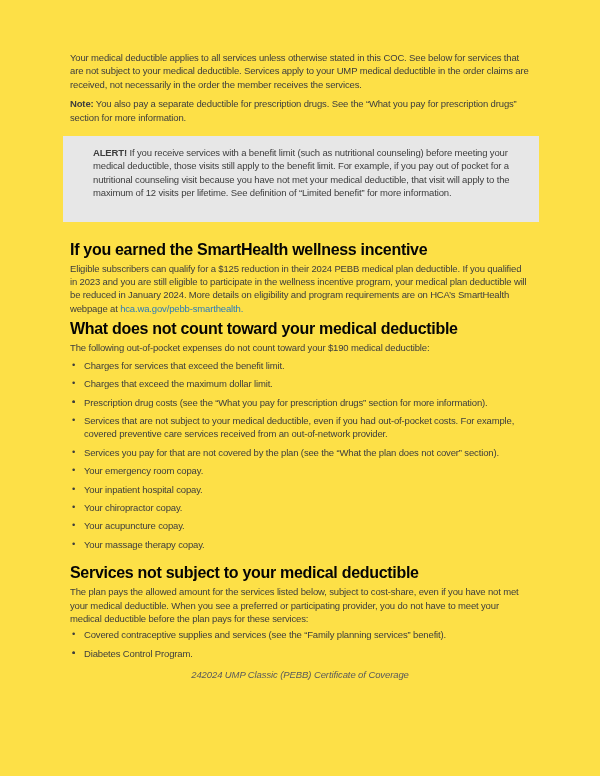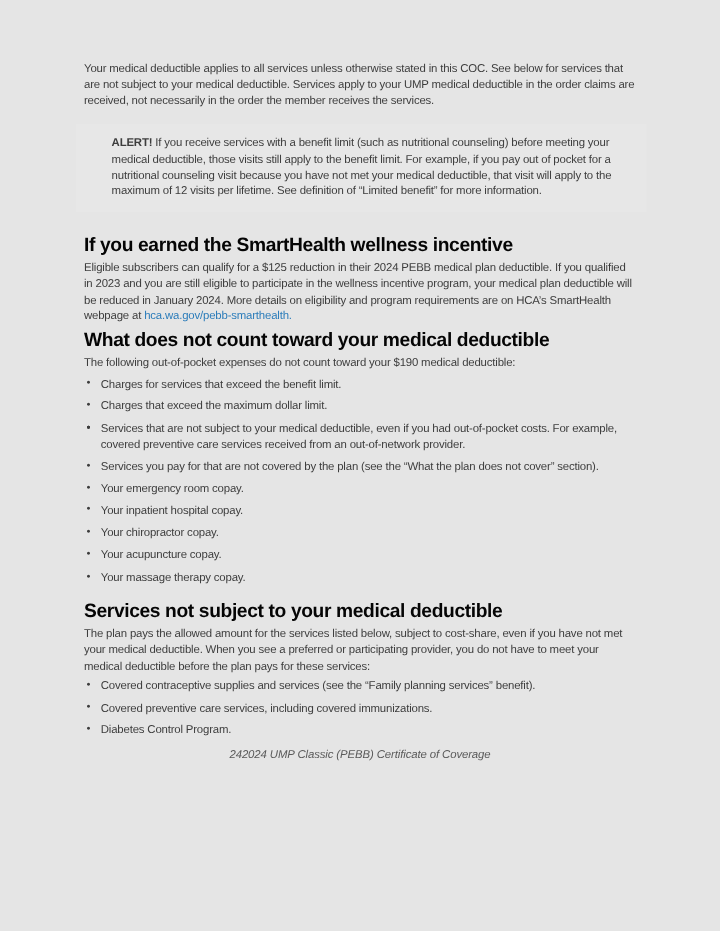--- a/index.html
+++ b/index.html
@@ -4,31 +4,31 @@
 <style>
   html,body{margin:0;padding:0;}
   body{
     width:600px;height:776px;background:#ffffff;overflow:hidden;
     font-family:"Liberation Sans","DejaVu Sans",sans-serif;
     color:#3d3d3d;
     -webkit-text-size-adjust:none;
   }
   .page{
     position:relative;width:600px;height:776px;box-sizing:border-box;
-    padding:51px 70px 0 70px;background:#e5e5e5;
+    padding:51px 70px 0 70px;background:#fde047;
   }
   .body-text{
     margin:0;font-size:9.5px;line-height:13.4px;letter-spacing:-0.15px;
     color:#3d3d3d;
   }
   .bold{font-weight:bold;}
   .note-para{margin-top:6px;}
   .alert-box{
     margin:12px 0 0 -7px;width:476px;box-sizing:border-box;
-    background:#e7e7e7;padding:10px 28px 10px 30px;
+    background:#e7e7e7;padding:10px 28px 22px 30px;
   }
   .section-heading{
     margin:0;font-size:16px;line-height:22px;font-weight:bold;
     color:#050505;letter-spacing:-0.3px;
   }
   .h-smarthealth{margin-top:17px;}
   .h-notcount{margin-top:3px;}
   .h-notsubject{margin-top:11px;}
   .after-heading{margin-top:1px;}
   .link{color:#2b7cba;text-decoration:none;cursor:pointer;}
@@ -48,20 +48,24 @@
     letter-spacing:-0.1px;
   }
 </style>
 </head>
 <body>
 
 <div class="page">
 
   <p class="body-text">Your medical deductible applies to all services unless otherwise stated in this COC. See below for services that are not subject to your medical deductible. Services apply to your UMP medical deductible in the order claims are received, not necessarily in the order the member receives the services.</p>
 
+  <p class="body-text note-para">
+    <span class="bold">Note:</span>
+    <span>You also pay a separate deductible for prescription drugs. See the “What you pay for prescription drugs” section for more information.</span>
+  </p>
 
   <div class="alert-box">
     <p class="body-text">
       <span class="bold">ALERT!</span>
       <span>If you receive services with a benefit limit (such as nutritional counseling) before meeting your medical deductible, those visits still apply to the benefit limit. For example, if you pay out of pocket for a nutritional counseling visit because you have not met your medical deductible, that visit will apply to the maximum of 12 visits per lifetime. See definition of “Limited benefit” for more information.</span>
     </p>
   </div>
 
   <h1 class="section-heading h-smarthealth">If you earned the SmartHealth wellness incentive</h1>
   <p class="body-text after-heading">
@@ -81,20 +85,21 @@
         <span class="bullet-marker">•</span>
         <span>Charges that exceed the maximum dollar limit.</span>
       </li>
 
       <li class="bullet-item">
         <span class="bullet-marker">•</span>
       </li>
 
       <li class="bullet-item">
         <span class="bullet-marker">•</span>
+        <span>Prescription drug costs (see the “What you pay for prescription drugs” section for more information).</span>
       </li>
 
       <li class="bullet-item">
         <span class="bullet-marker">•</span>
         <span>Services that are not subject to your medical deductible, even if you had out-of-pocket costs. For example, covered preventive care services received from an out-of-network provider.</span>
       </li>
 
       <li class="bullet-item">
         <span class="bullet-marker">•</span>
         <span>Services you pay for that are not covered by the plan (see the “What the plan does not cover” section).</span>
@@ -130,21 +135,20 @@
   <p class="body-text after-heading">The plan pays the allowed amount for the services listed below, subject to cost-share, even if you have not met your medical deductible. When you see a preferred or participating provider, you do not have to meet your medical deductible before the plan pays for these services:</p>
   <ul class="bullets tight">
 
       <li class="bullet-item">
         <span class="bullet-marker">•</span>
         <span>Covered contraceptive supplies and services (see the “Family planning services” benefit).</span>
       </li>
 
       <li class="bullet-item">
         <span class="bullet-marker">•</span>
-        <span>Covered preventive care services, including covered immunizations.</span>
       </li>
 
       <li class="bullet-item">
         <span class="bullet-marker">•</span>
         <span>Diabetes Control Program.</span>
       </li>
     </ul>
 
   <div class="footer">
     <span>24</span>

